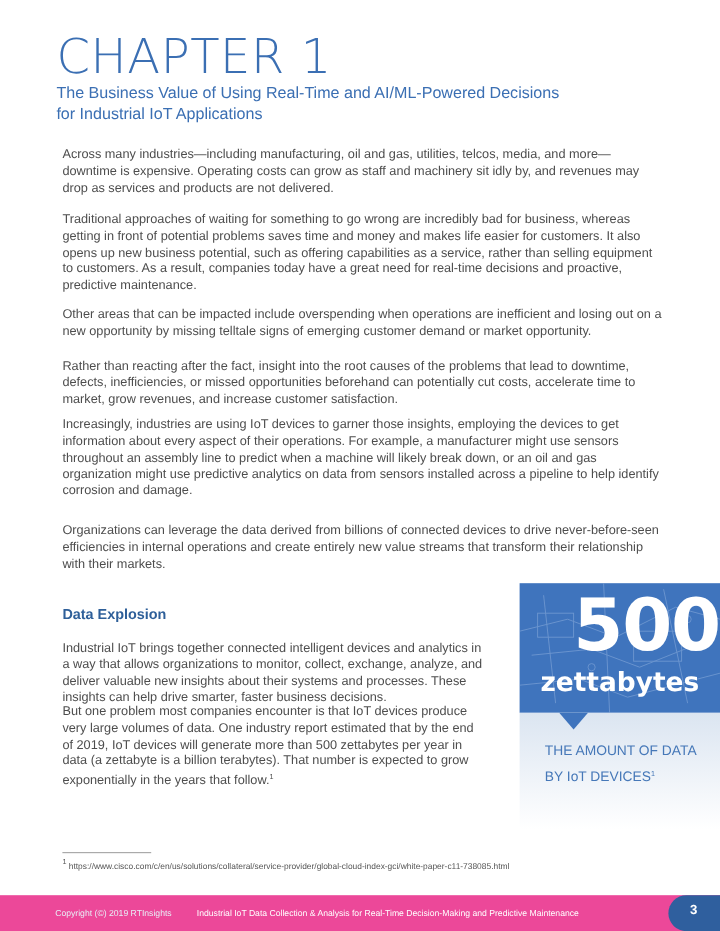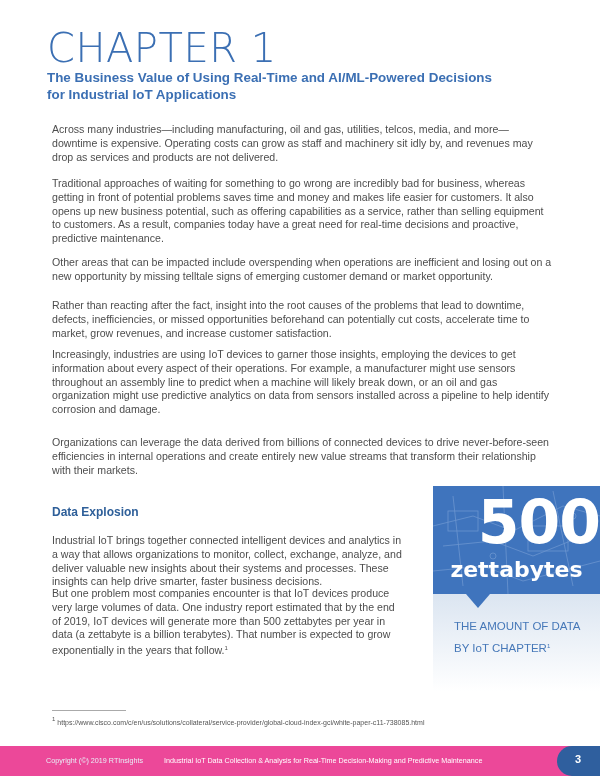--- a/index.html
+++ b/index.html
@@ -12,21 +12,21 @@
     .chapter {
       position: absolute; left: 47px; top: 26px;
       font-family: "DejaVu Sans", sans-serif; font-weight: 200;
       font-size: 40px; letter-spacing: 0.5px; color: #3b6fb3;
       line-height: 44px;
       -webkit-text-stroke: 0px;
       font-stretch: condensed;
     }
     .subtitle {
       position: absolute; left: 47px; top: 69px; width: 460px;
-      font-size: 13.4px; font-weight: bold; color: #3b6fb3; line-height: 17px;
+      font-size: 13.4px; font-weight: normal; color: #3b6fb3; line-height: 17px;
     }
     .body-text {
       position: absolute; left: 52px; width: 500px;
       font-size: 10.6px; line-height: 13.8px; color: #4d4d4d;
     }
     .body-text p { margin: 0; }
     .p1 { top: 123px; }
     .p2 { top: 177px; }
     .p3 { top: 256px; }
     .p4 { top: 299px; }
@@ -142,21 +142,21 @@
         <circle cx="60" cy="70" r="3"></circle>
       </g>
     </svg>
     <div class="big-number">500</div>
     <div class="unit">zettabytes</div>
   </div>
   <div class="callout-bottom"></div>
   <div class="pointer"></div>
   <div class="callout-caption">
     <div>THE AMOUNT OF DATA</div>
-    <div><span>BY IoT CHAPTER</span><sup>1</sup></div>
+    <div><span>BY IoT DEVICES</span><sup>1</sup></div>
   </div>
 </div>
 
 <div class="fn-rule"></div>
 <div class="footnote">
   <sup>1</sup>
   <span>https://www.cisco.com/c/en/us/solutions/collateral/service-provider/global-cloud-index-gci/white-paper-c11-738085.html</span>
 </div>
 
 <div class="footer">

